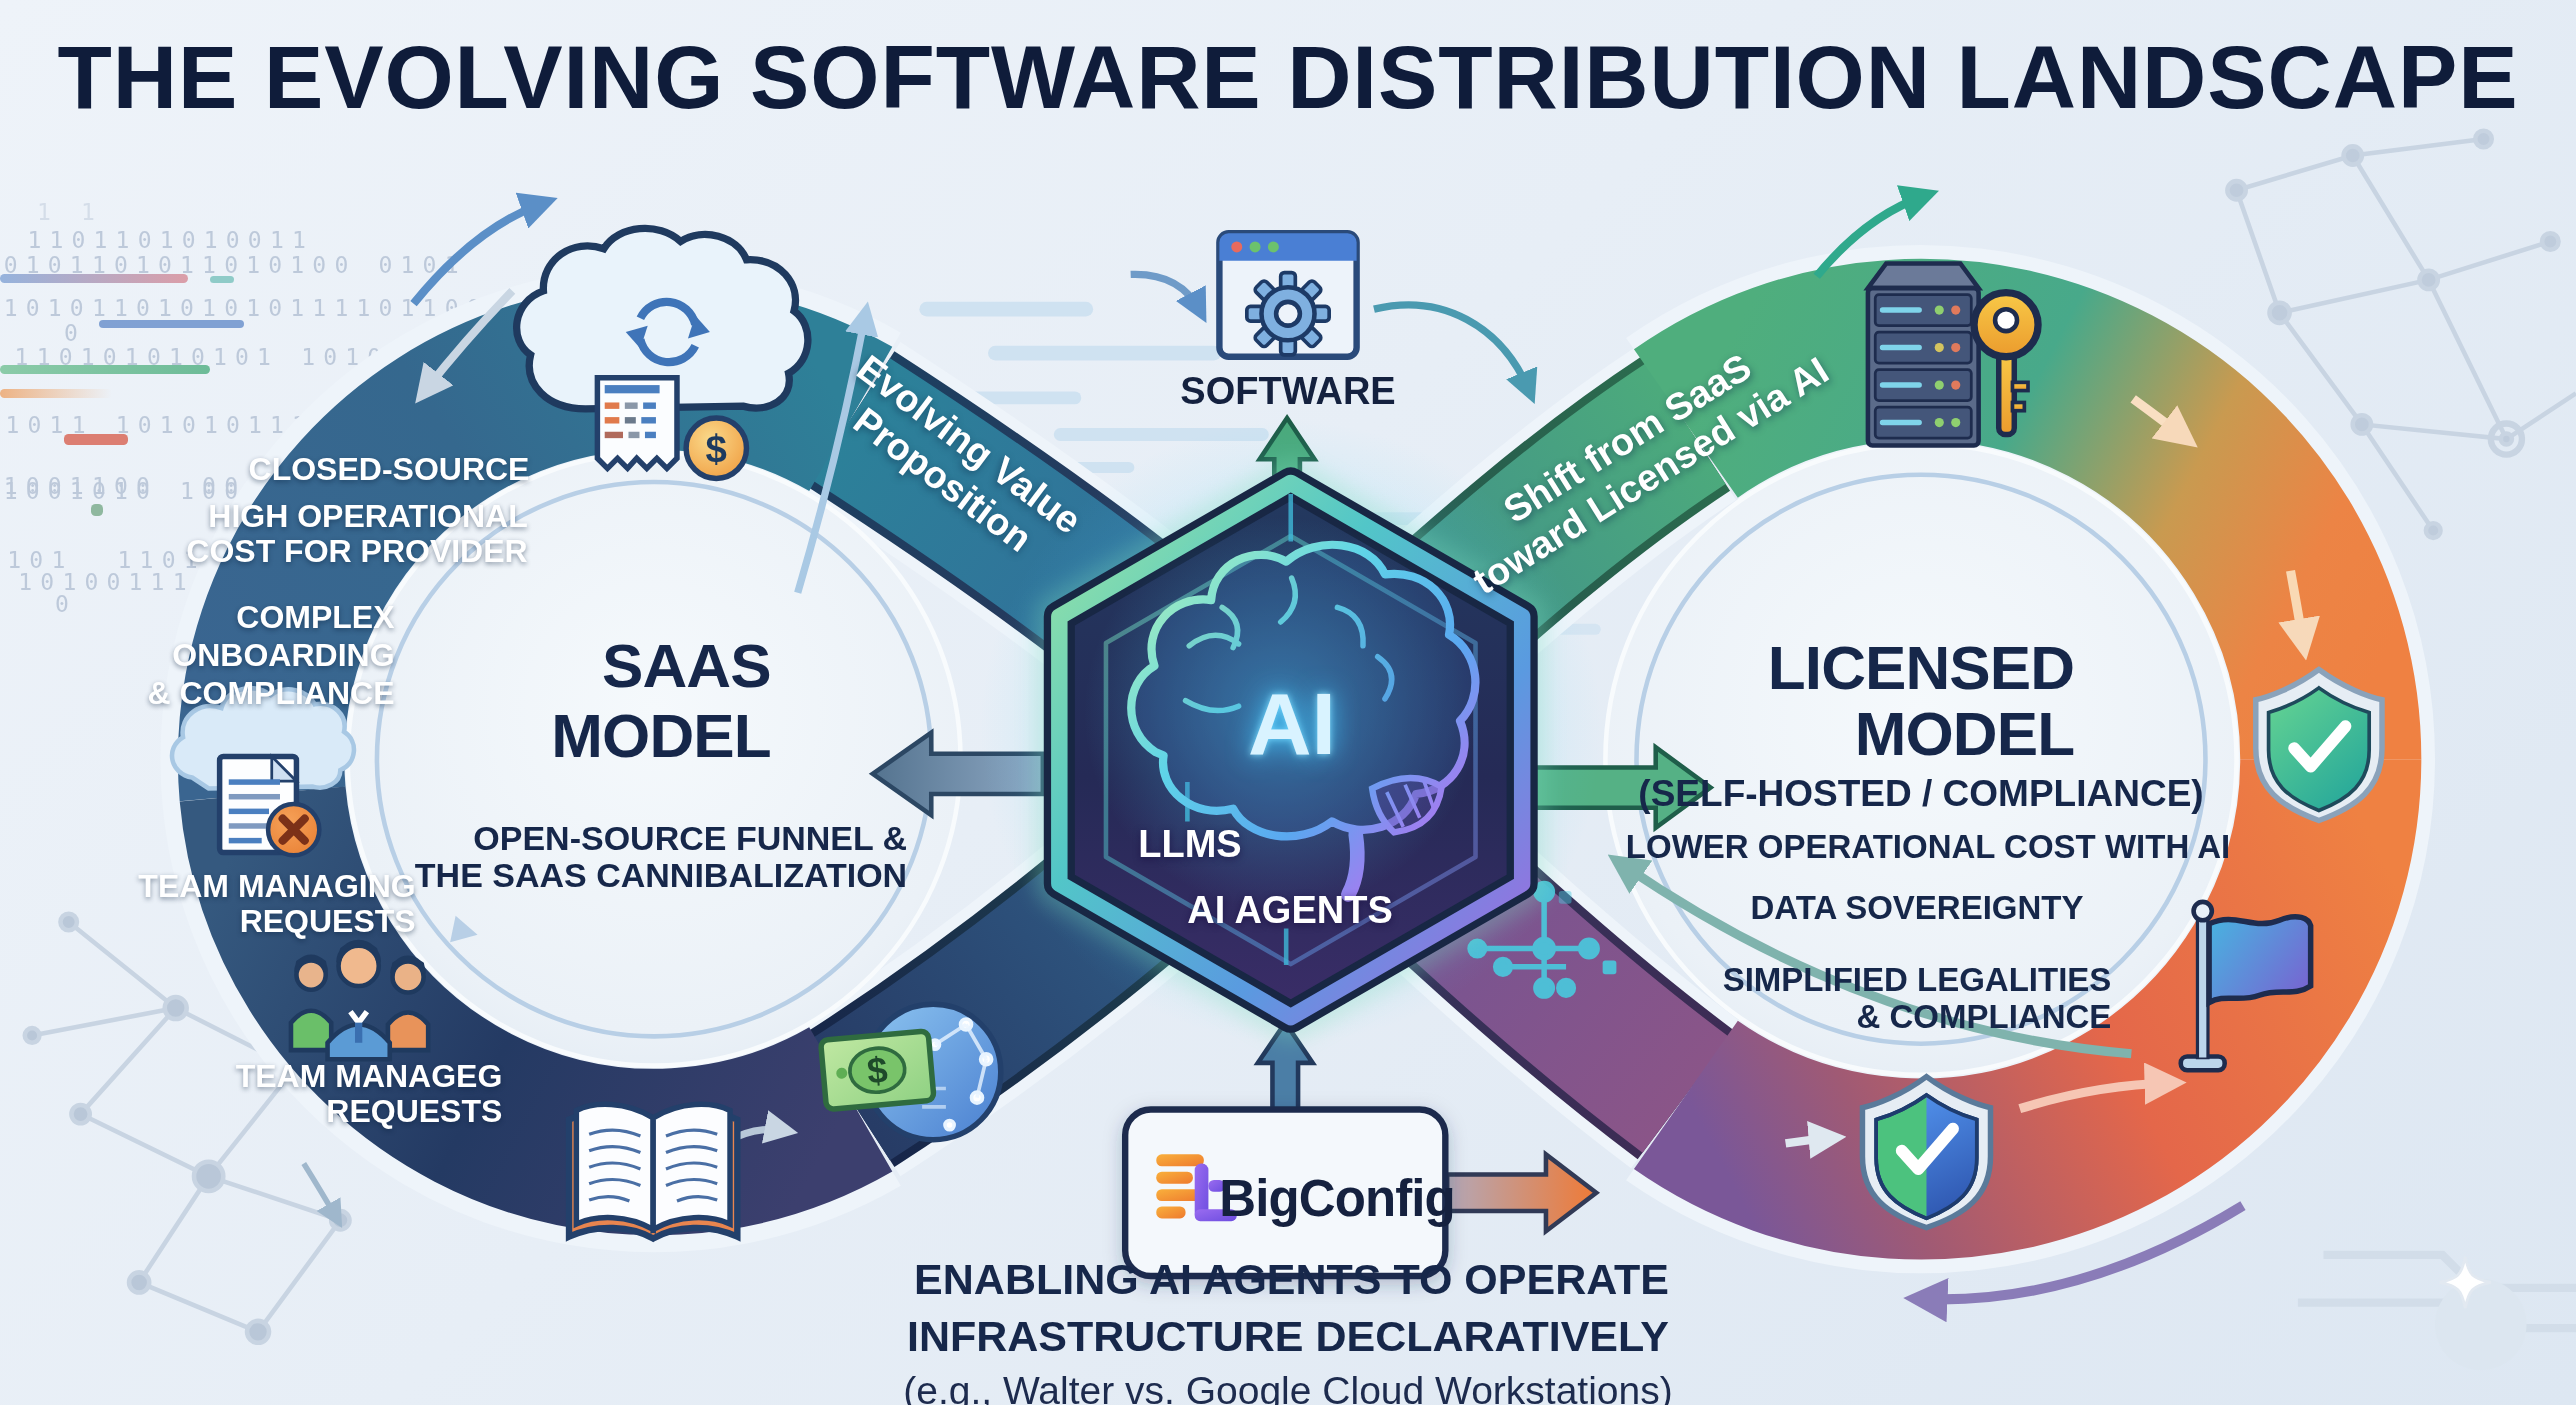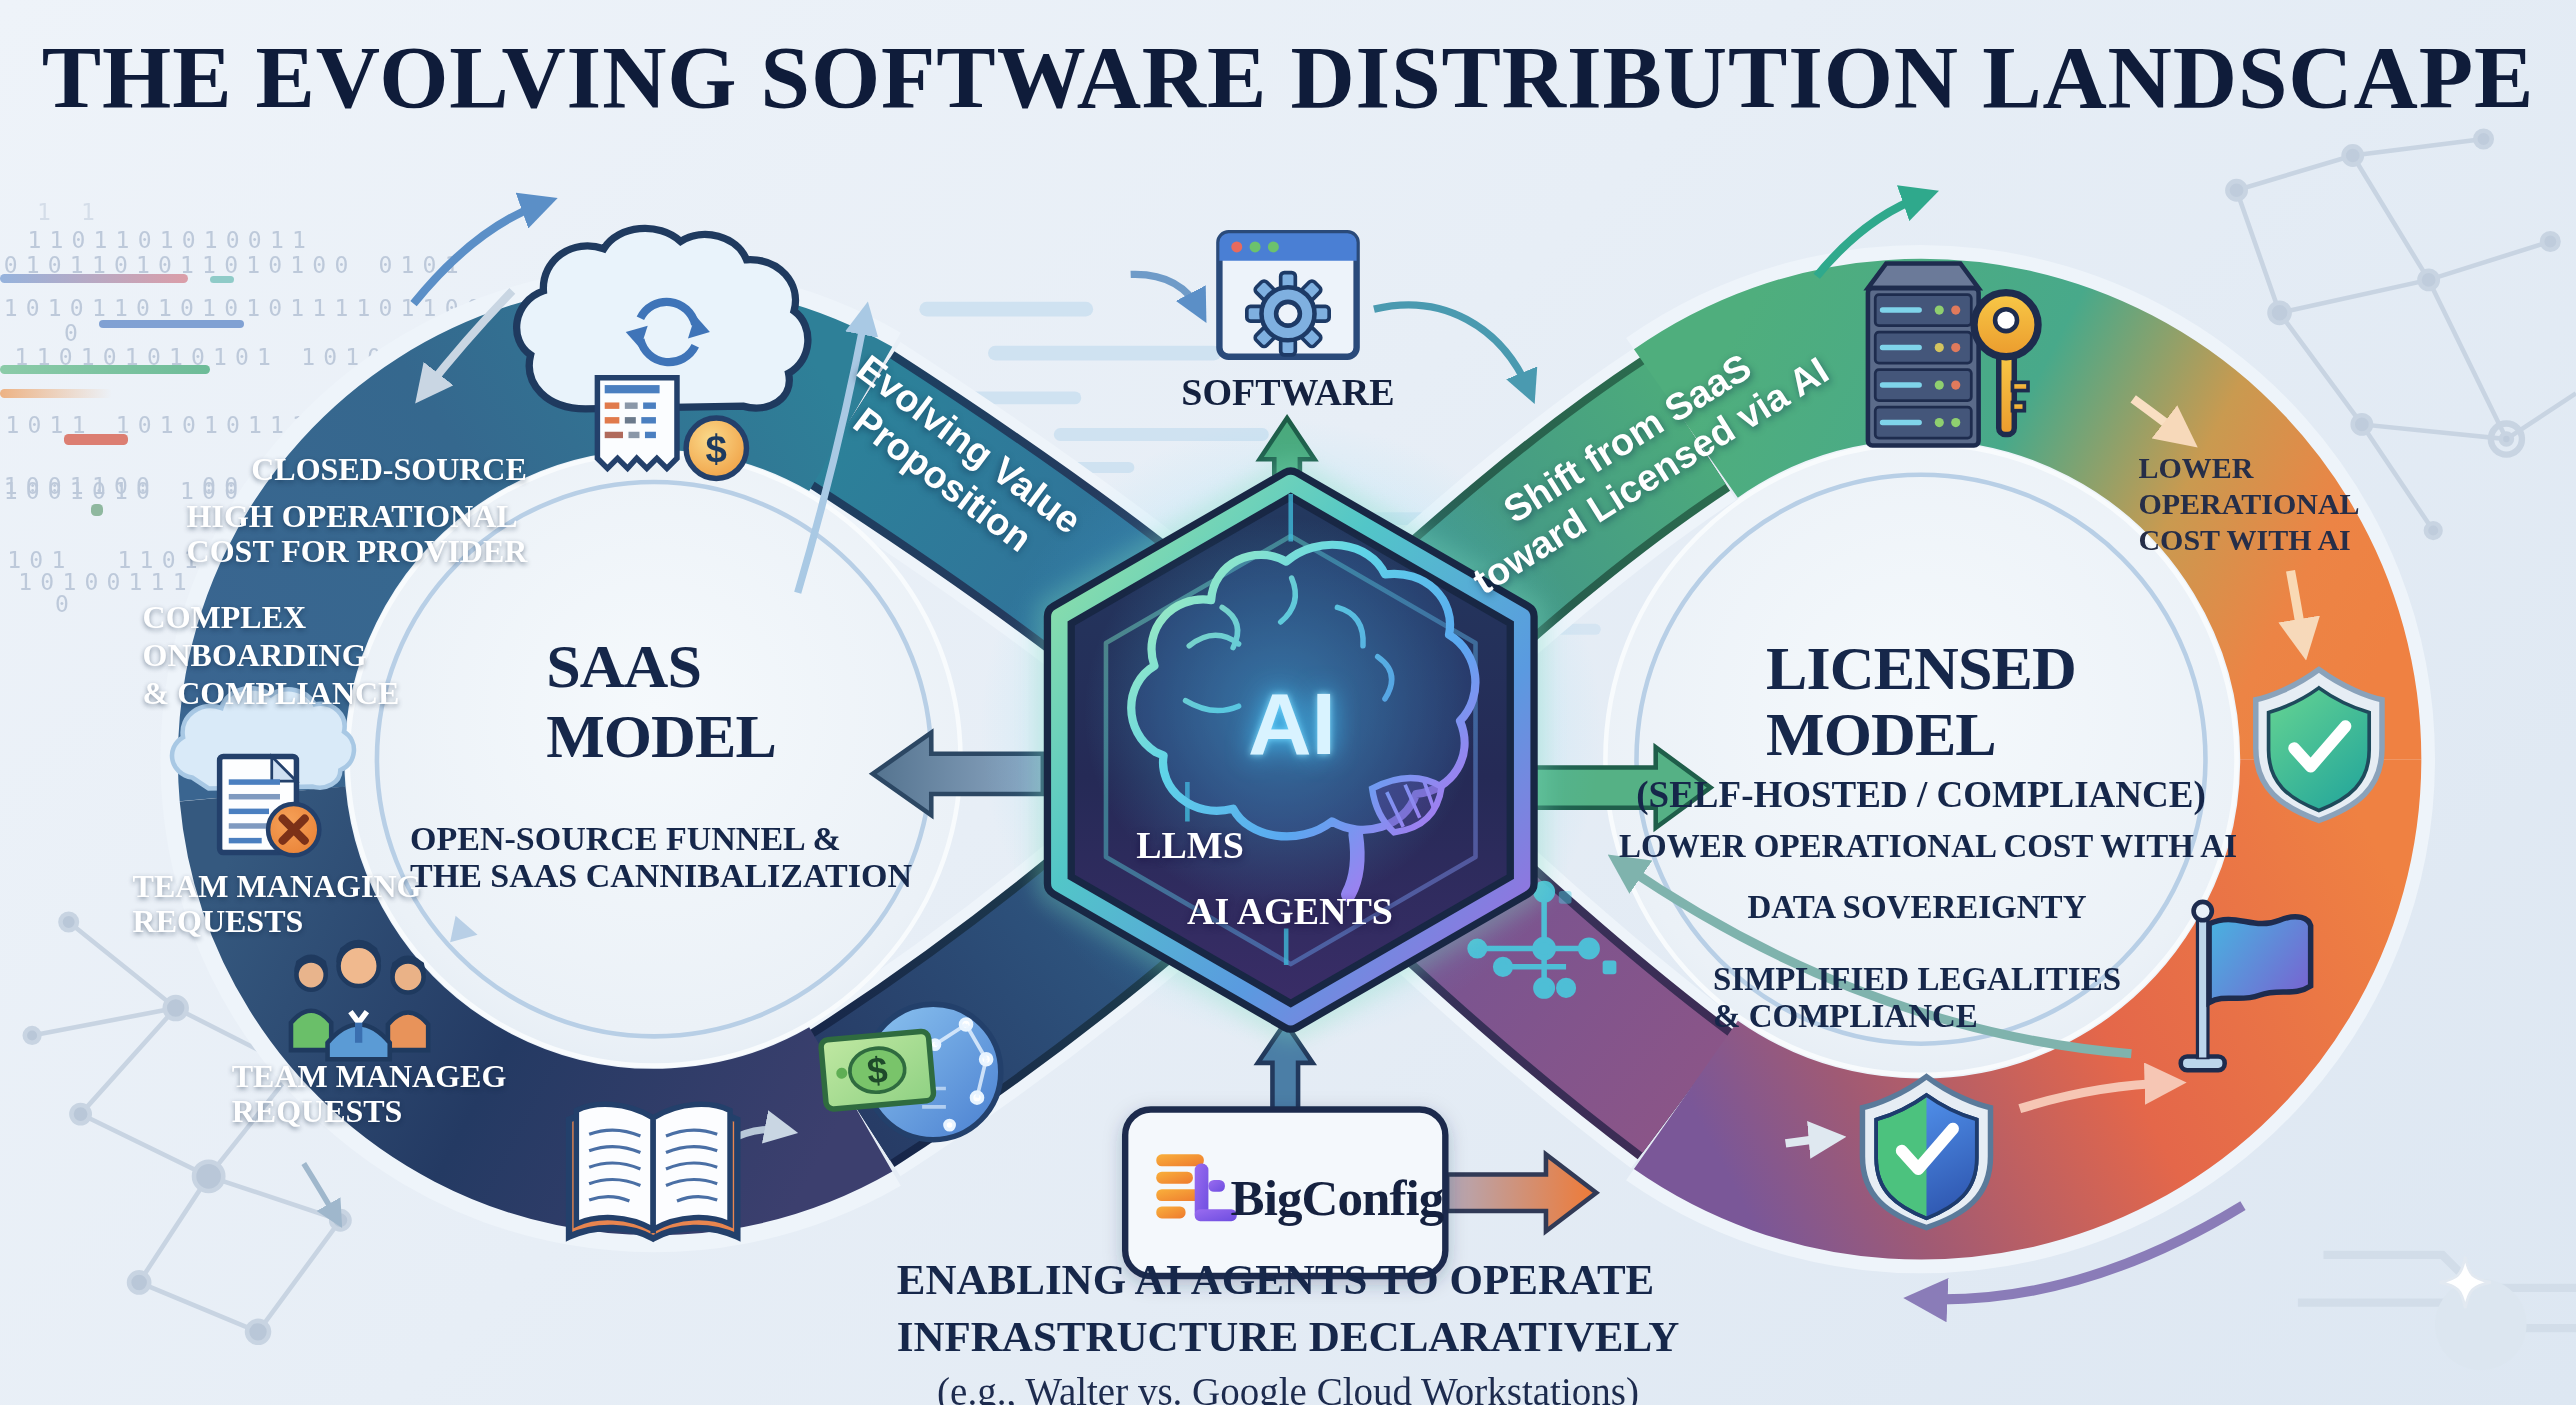--- a/index.html
+++ b/index.html
@@ -1,20 +1,20 @@
 <!DOCTYPE html>
 <html style="font-size:14.6px"><head>
 <meta charset="utf-8">
 <style>
   html,body{margin:0;padding:0;background:#dfe7f0;}
   #canvas{position:relative;width:2576px;height:1405px;overflow:hidden;
     background:linear-gradient(135deg,#eef3f9 0%,#e7eef6 45%,#dde7f2 100%);
     font-family:"Liberation Sans",sans-serif;}
   svg{position:absolute;left:0;top:0;}
-  .label{position:absolute;white-space:pre-line;text-align:left;transform:translateX(-50%);font-family:Liberation Serif, serif;}
+  .label{position:absolute;white-space:pre-line;text-align:right;transform:translateX(-50%);}
   .title{font-size:89px;font-weight:800;color:#0f1c3a;letter-spacing:0.9px;white-space:nowrap;}
   .band-label{font-weight:700;color:#ffffff;font-size:32px;line-height:35px;
     text-shadow:0 1.8px 5.5px rgba(8,30,60,.45);}
   .core-title{font-weight:800;color:#16274a;font-size:62px;line-height:70px;letter-spacing:-0.9px;}
   .core-sub{font-weight:700;color:#16274a;font-size:37px;}
   .core-desc{font-weight:700;color:#16274a;font-size:34px;line-height:37px;}
   .benefit{font-weight:700;color:#16274a;font-size:33px;line-height:37px;}
   .orange-band-label{font-weight:800;color:#262e48;font-size:30px;line-height:36px;}
   .ribbon-label{position:absolute;white-space:pre-line;text-align:center;font-weight:700;color:#ffffff;
     font-size:38px;line-height:44px;text-shadow:0 2.7px 7.3px rgba(10,40,70,.5);}
@@ -572,23 +572,20 @@
 THE SAAS CANNIBALIZATION</div>
 
 <div class="label core-title" style="left:1921px;top:635px;line-height:66px">LICENSED
 MODEL</div>
 <div class="label core-sub" style="left:1921px;top:773px">(SELF-HOSTED / COMPLIANCE)</div>
 <div class="label benefit" style="left:1928px;top:828px">LOWER OPERATIONAL COST WITH AI</div>
 <div class="label benefit" style="left:1917px;top:889px">DATA SOVEREIGNTY</div>
 <div class="label benefit" style="left:1917px;top:961px">SIMPLIFIED LEGALITIES
 &amp; COMPLIANCE</div>
 
-<div class="label orange-band-label" style="left:2249px;top:450px">LOWER
-OPERATIONAL
-COST WITH AI</div>
 
 <div class="ribbon-label" style="left:956px;top:462px;transform:translate(-50%,-50%) rotate(37deg)">Evolving Value
 Proposition</div>
 <div class="ribbon-label" style="left:1639px;top:457px;transform:translate(-50%,-50%) rotate(-32deg)">Shift from SaaS
 toward Licensed via AI</div>
 
 <div class="label hub-label" style="left:1288px;top:370px">SOFTWARE</div>
 <div class="ai-big" style="left:1292px;top:724px">AI</div>
 <div class="label hex-label" style="left:1190px;top:823px">LLMS</div>
 <div class="label hex-label" style="left:1290px;top:889px">AI AGENTS</div>

